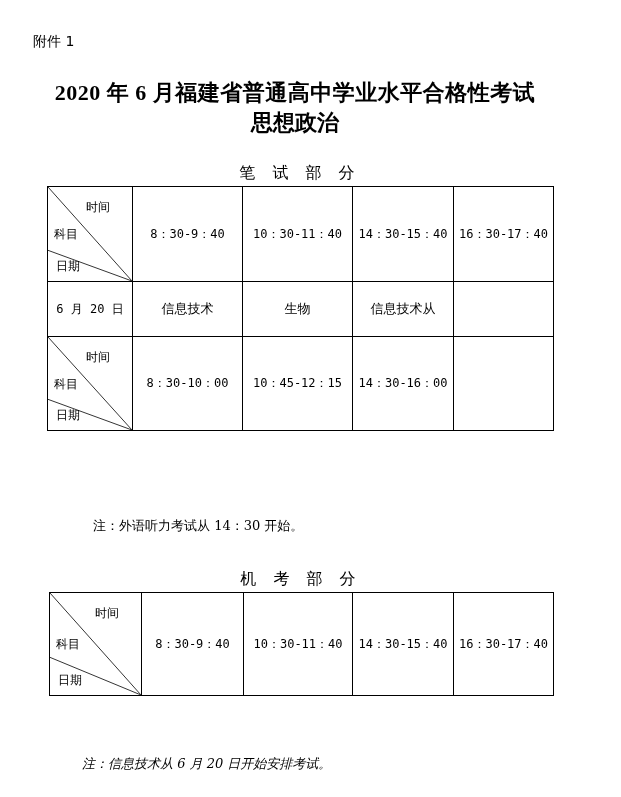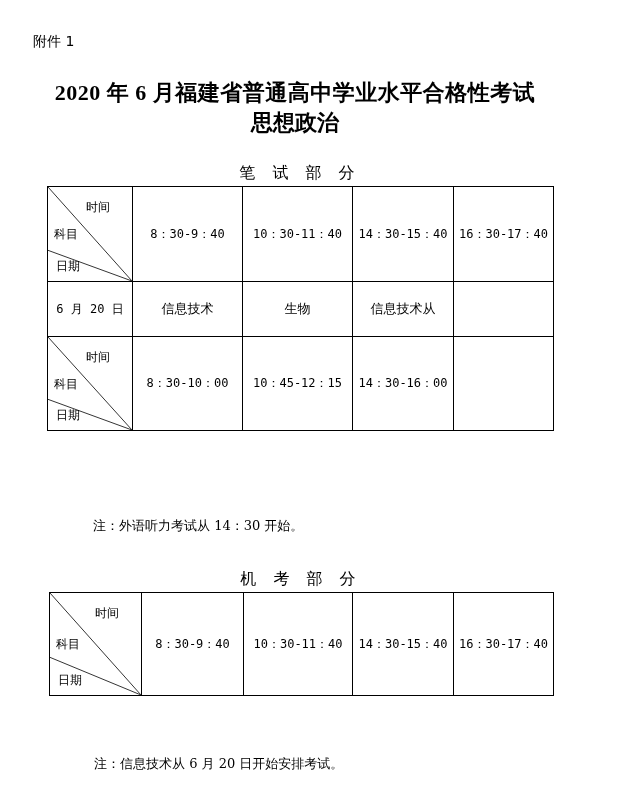--- a/index.html
+++ b/index.html
@@ -105,13 +105,13 @@
       <span class="diag-date">日期</span>
     </td>
     <td>8：30-9：40</td>
     <td>10：30-11：40</td>
     <td>14：30-15：40</td>
     <td>16：30-17：40</td>
   </tr>
 </tbody>
   </table>
 
-<div class="abs note" style="left:94px; top:755px;">注：信息技术从 6 月 20 日开始安排考试。</div>
+<div class="abs note" style="left:82px; top:755px;font-style:italic;">注：信息技术从 6 月 20 日开始安排考试。</div>
 
 </body></html>

